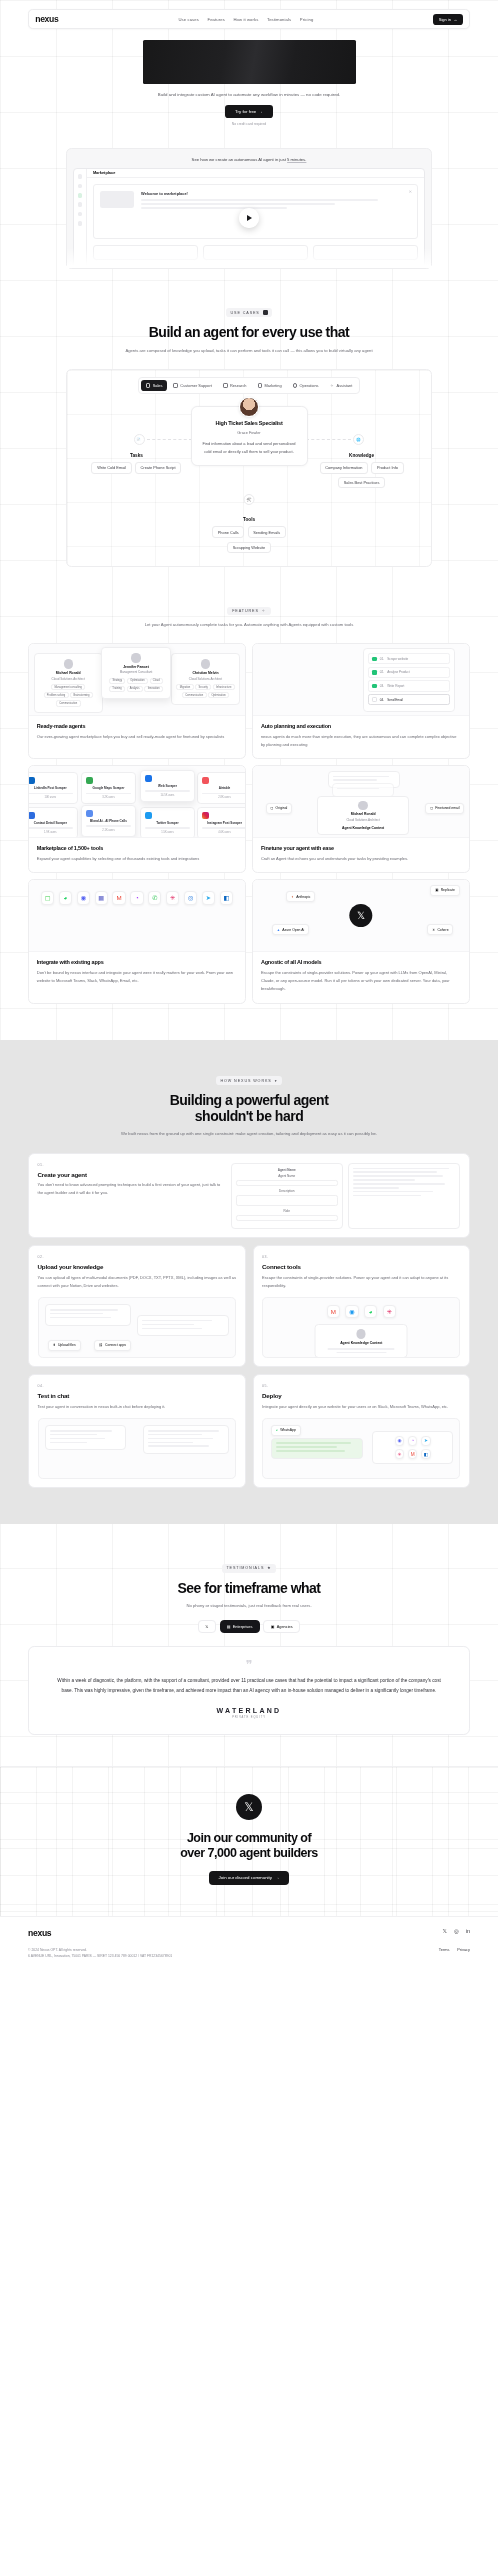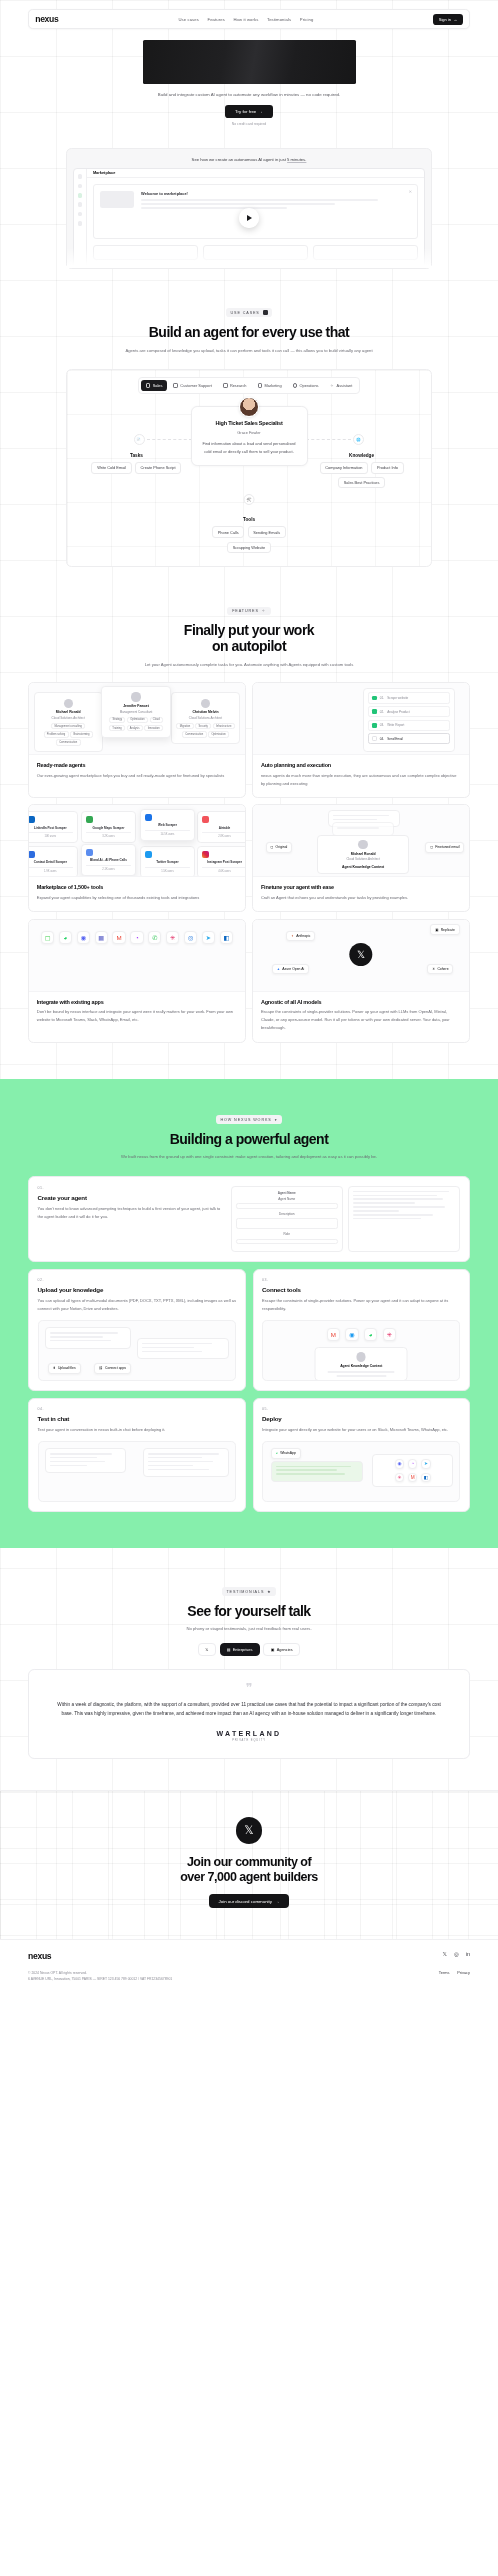--- a/index.html
+++ b/index.html
@@ -178,21 +178,21 @@
   .tool-l { height:1.2px; background:#f0f0f3; border-radius:1.6px; margin-top:2.3px; }
   .tool-u { font-size:2.6px; color:#9b9ba4; margin-top:2.3px; }
 
   .appicons { display:flex; flex-wrap:wrap; gap:4.7px; justify-content:center; padding:11px 9.3px; }
   .appicon { width:13.2px; height:13.2px; border-radius:3.9px; background:#fff; border:0.8px solid #eeeef0; display:flex; align-items:center; justify-content:center; font-size:6.2px; box-shadow:0 0.8px 2.3px rgba(0,0,0,.05); }
 
   .modelpill { position:absolute; background:#fff; border:0.8px solid #ededef; border-radius:3.1px; font-size:3.4px; padding:2.3px 3.9px; display:flex; align-items:center; gap:2.3px; box-shadow:0 0.8px 2.3px rgba(0,0,0,.05); }
   .xorb { position:absolute; left:50%; top:23.4px; transform:translateX(-50%); width:23.4px; height:23.4px; border-radius:50%; background:#141416; color:#fff; display:flex; align-items:center; justify-content:center; font-size:10px; }
 
   
-  .hiw { background:#86efac; margin-top:36px; padding:31px 0 36px; position:relative; }
+  .hiw { background:#e5e5e5; margin-top:36px; padding:31px 0 36px; position:relative; }
   .hiw-grid { width:442px; margin:14px auto 0; display:grid; grid-template-columns:1fr 1fr; gap:7px; }
   .hcard { background:#fff; border:0.8px solid #ececef; border-radius:6.2px; padding:8.6px; }
   .hcard.wide { grid-column:1 / -1; display:flex; gap:9.3px; }
   .hnum { font-size:3.6px; color:#9a9aa3; letter-spacing:0.4px; }
   .hh { font-size:6.2px; font-weight:700; margin-top:3.9px; letter-spacing:-0.2px; }
   .hp { font-size:4px; line-height:2; color:#6a6a72; margin-top:3.9px; }
   .hvis { margin-top:7px; border:0.8px solid #f0f0f2; border-radius:4.7px; background:#fcfcfd; height:61px; position:relative; overflow:hidden; }
   .mock-panel { position:absolute; background:#fff; border:0.8px solid #eeeef0; border-radius:3.9px; padding:3.9px; }
   .ml { height:1.6px; background:#f0f0f3; border-radius:1.6px; margin-bottom:2.3px; }
   .mlabel { font-size:3.1px; color:#6b6b73; margin-bottom:2.3px; font-weight:700;}
@@ -376,24 +376,20 @@
           <span class="chip">Scrapping Website</span>
         </div>
       </div>
     </div>
   </div>
 
   <div class="section center">
     <div class="eyebrow">
       <span>FEATURES</span>
       <span>✧</span>
-    </div>
-    <div class="h2">
-      <div>Finally put your work</div>
-      <div>on autopilot</div>
     </div>
     <div class="lede">Let your Agent autonomously complete tasks for you. Automate anything with Agents equipped with custom tools</div>
 
     <div class="fgrid">
 
       <div class="fcard">
         <div class="fvis">
           <div class="mini-agent" style="left:4.7px; top:9.3px; width:69px;">
             <div class="mini-av"></div>
             <div class="mini-n">Michael Ronald</div>
@@ -606,20 +602,21 @@
     </div>
   </div>
 
   <div class="hiw center">
     <div class="eyebrow">
       <span>HOW NEXUS WORKS</span>
       <span>▾</span>
     </div>
     <div class="h2">
       <div>Building a powerful agent</div>
+      <div>shouldn't be hard</div>
     </div>
     <div class="lede">We built nexus from the ground up with one single constraint: make agent creation, tailoring and deployment as easy as it can possibly be.</div>
 
     <div class="hiw-grid">
 
       <div class="hcard wide">
         <div style="flex:1; text-align:left">
           <div class="hnum">01.</div>
           <div class="hh">Create your agent</div>
           <div class="hp">You don't need to know advanced prompting techniques to build a first version of your agent, just talk to the agent builder and it will do it for you.</div>
@@ -753,21 +750,21 @@
 
     </div>
   </div>
 
   <div class="tst center">
     <div class="eyebrow">
       <span>TESTIMONIALS</span>
       <span>★</span>
     </div>
     <div class="h2">
-      <div>See for yourself talk</div>
+      <div>See for timeframe what</div>
     </div>
     <div class="lede">No phony or staged testimonials, just real feedback from real users.</div>
 
     <div class="tfilters">
       <div class="tfil">
           <span>𝕏</span>
         </div>
       <div class="tfil active">
         <span>▤</span>
         <span>Enterprises</span>

